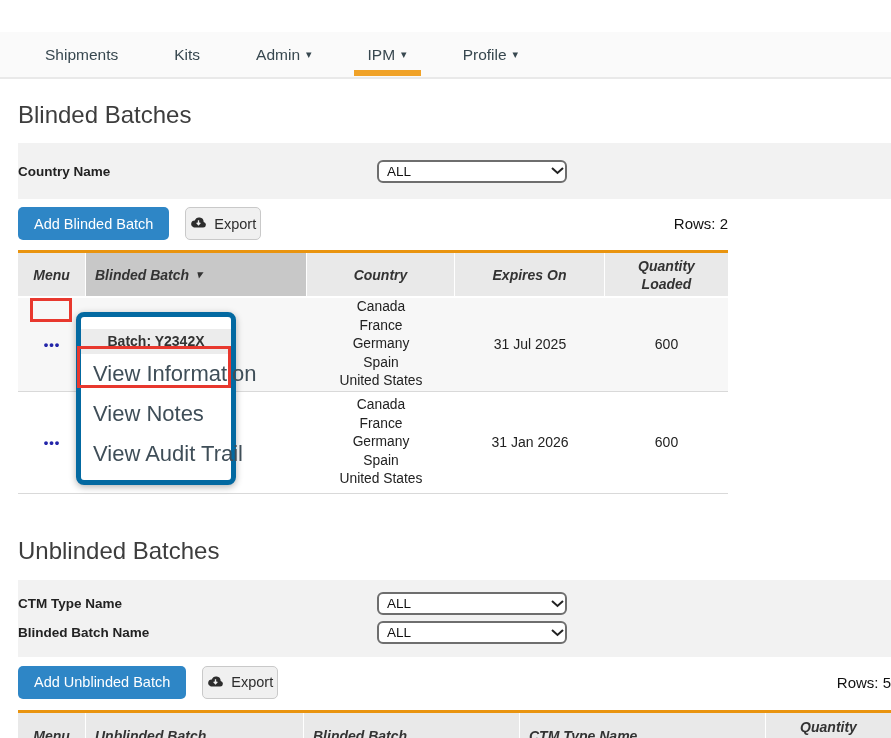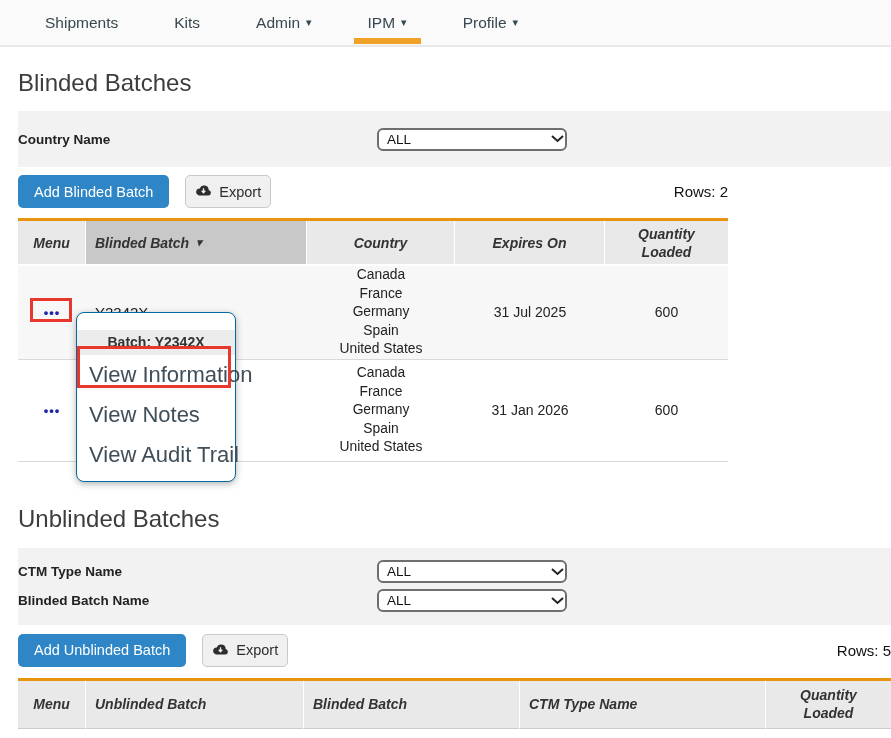--- a/index.html
+++ b/index.html
@@ -15,20 +15,21 @@
 
   
   .nav {
     height: 47px;
     background: #fafafa;
     border-bottom: 2px solid #e9e9e9;
     display: flex;
     align-items: center;
     padding-left: 45px;
     gap: 56px;
+    margin-top: 32px;
   }
   .nav-item {
     position: relative;
     height: 100%;
     display: flex;
     align-items: center;
     font-size: 15.5px;
     color: #37474f;
     cursor: pointer;
     white-space: nowrap;
@@ -110,21 +111,21 @@
   }
   .btn-export {
     height: 33px;
     margin-left: 16px;
     background: #f0f0f0;
     border: 1px solid #c9c9c9;
     border-radius: 5px;
     font-size: 14.5px;
     font-family: "Liberation Sans", sans-serif;
     color: #2d2d2d;
-    padding: 0 9px;
+    padding: 0 4px;
     display: flex;
     align-items: center;
     gap: 7px;
     cursor: pointer;
   }
   .rows-label {
     margin-left: auto;
     font-size: 15px;
     color: #111;
   }
@@ -174,24 +175,24 @@
     color: #2325a9; font-weight: bold; font-size: 13px;
     letter-spacing: 1px; font-family: "Liberation Sans", sans-serif;
   }
 
   
   .context-menu {
     position: absolute;
     left: 76px; top: 312px;
     width: 160px;
     background: #fff;
-    border: 1px solid #0369a1;
+    border: 5px solid #0369a1;
     border-radius: 8px;
     box-shadow: 0 2px 7px rgba(0,0,0,0.3);
-    padding: 17px 0 6px 0;
+    padding: 12px 0 6px 0;
     z-index: 10;
   }
   .context-menu .cm-header {
     background: #ececec;
     font-weight: bold;
     font-size: 14px;
     color: #333;
     text-align: center;
     padding: 4px 0 5px 0;
   }

